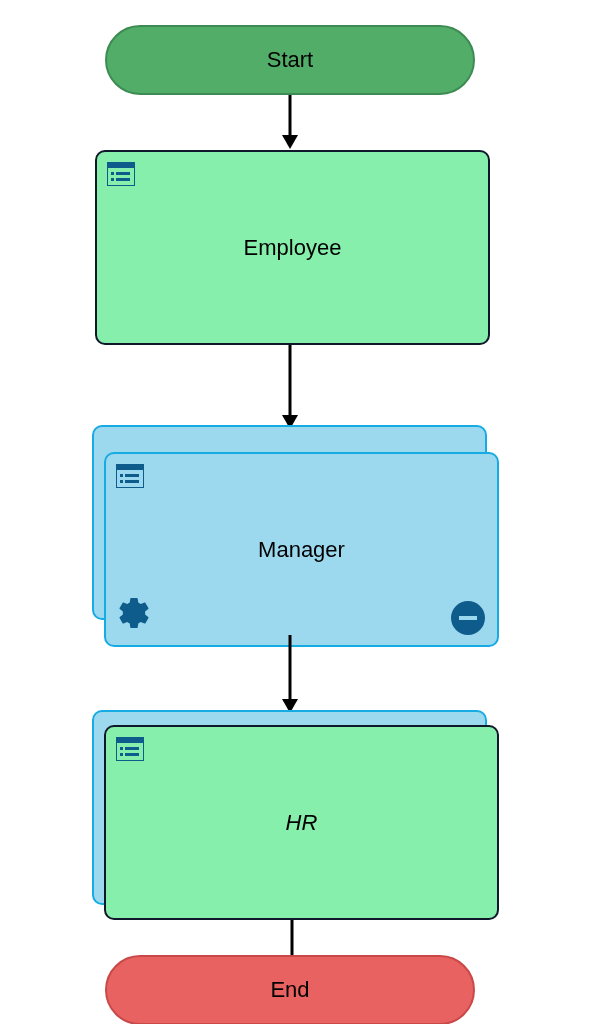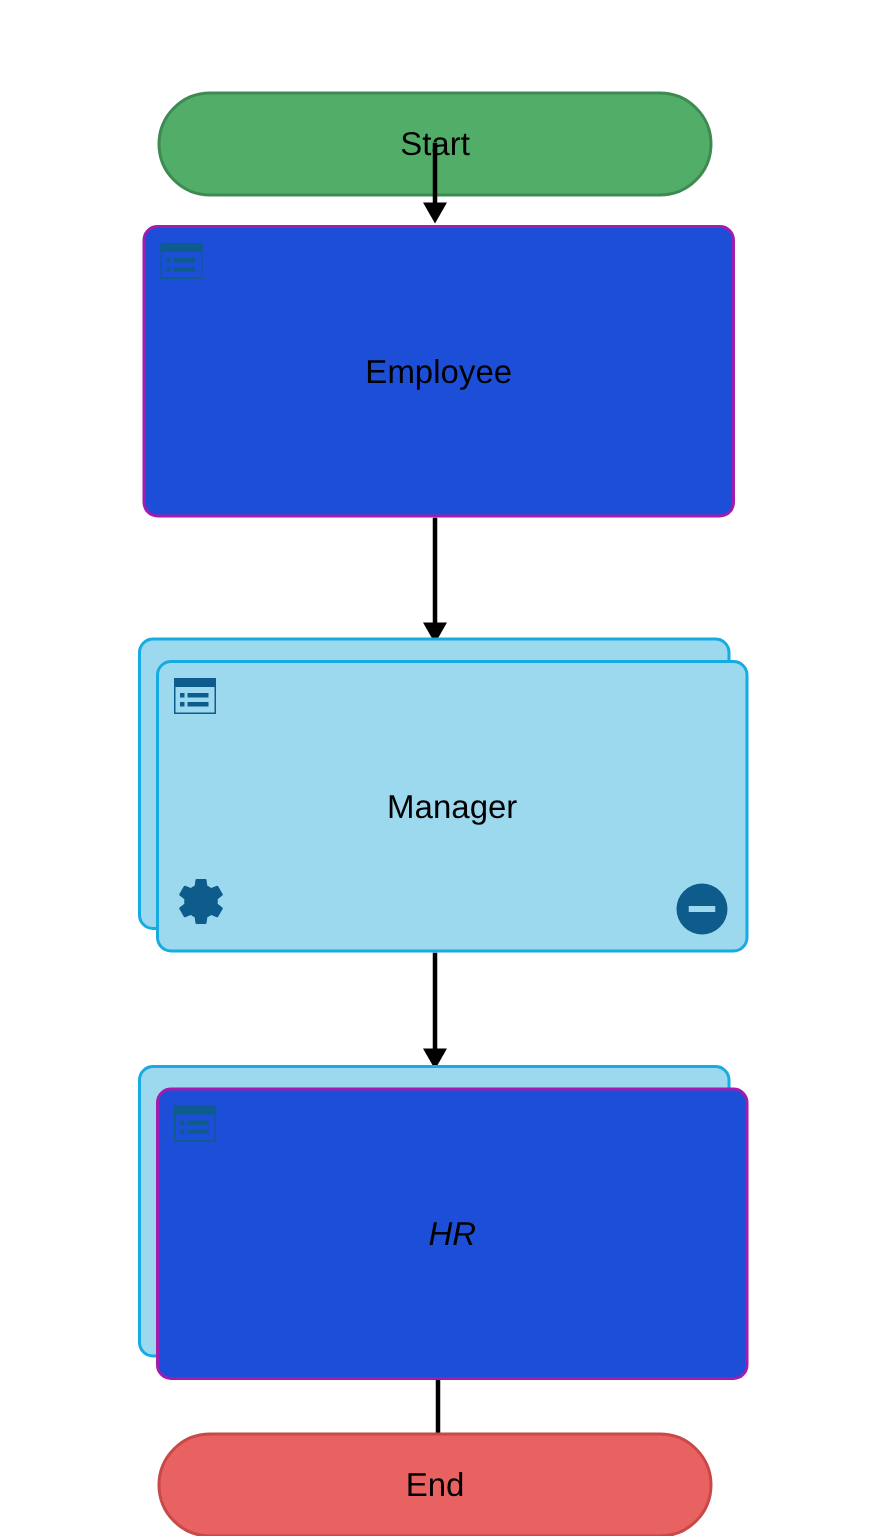--- a/index.html
+++ b/index.html
@@ -24,28 +24,29 @@
   }
   .start {
     background: #52ad68;
     border: 2px solid #3d8b52;
   }
   .end {
     background: #e96262;
     border: 2px solid #c94848;
   }
   .task {
-    background: #1d4ed8;
-    border: 2px solid #a21caf;
+    background: #86efac;
+    border: 2px solid #0f172a;
     border-radius: 10px;
   }
   .task-light {
     background: #9cd9ef;
     border: 2px solid #17abe3;
     border-radius: 10px;
+    margin-top: 12px;
   }
   .stack-back {
     position: absolute;
     background: #9cd9ef;
     border: 2px solid #17abe3;
     border-radius: 10px;
   }
   .form-icon {
     position: absolute;
     top: 10px;
@@ -68,21 +69,21 @@
     align-items: center;
     justify-content: center;
   }
   .arrow {
     position: absolute;
   }
 </style>
 </head>
 <body>
 
-<div class="node terminal start" style="left:105px; top:25px; width:370px; height:70px;margin-top:36px;">
+<div class="node terminal start" style="left:105px; top:25px; width:370px; height:70px;">
   <span>Start</span>
 </div>
 
 <svg class="arrow" style="left:280px; top:95px;" width="20" height="56">
   <line x1="10" y1="0" x2="10" y2="42" stroke="#000" stroke-width="3"></line>
   <polygon points="10,54 2,40 18,40" fill="#000"></polygon>
 </svg>
 
 <div class="node task" style="left:95px; top:150px; width:395px; height:195px;">
   <span class="form-icon">

